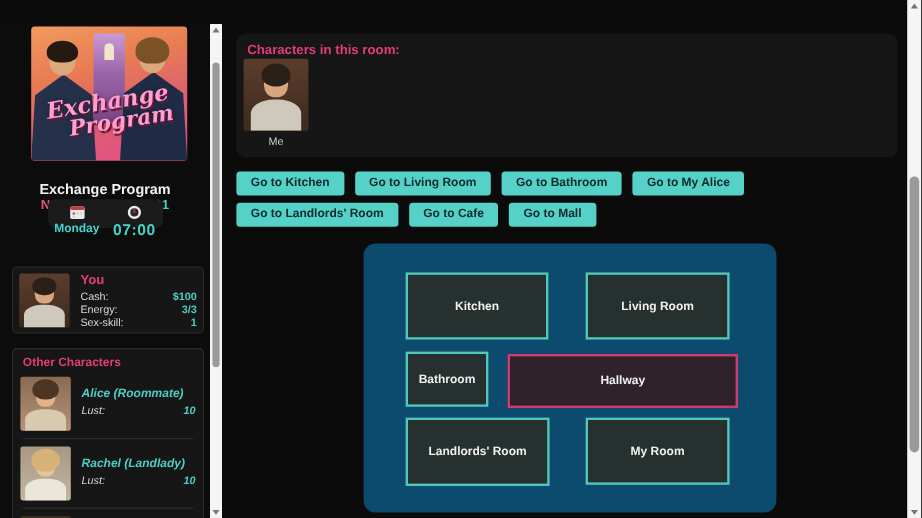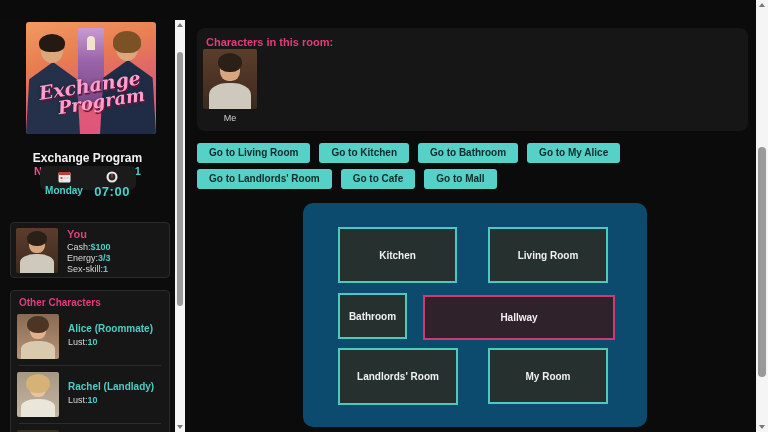--- a/index.html
+++ b/index.html
@@ -50,27 +50,27 @@
           display:flex; }
   .time-col { width:48px; text-align:center; padding-top:5px; }
   .time-col svg { display:block; margin:0 auto; }
   .time-day { margin-top:2px; font-size:10px; font-weight:bold; color:#45d3cc; }
   .time-clock { margin-top:1px; font-size:13px; font-weight:bold; color:#45d3cc; letter-spacing:.5px; }
 
   .card { position:absolute; left:10px; width:160px; background:#161616; border:1px solid #2b2b2b; border-radius:4px; }
   .player-card { top:202px; height:56px; display:flex; padding:5px; }
   .pinfo { flex:1; margin-left:9px; }
   .pname { font-size:11px; font-weight:bold; color:#e23c7a; margin-bottom:2px; }
-  .stat-row { display:flex; font-size:9px; line-height:11px; color:#d8d8d8; }
+  .stat-row { display:flex; justify-content:space-between; font-size:9px; line-height:11px; color:#d8d8d8; }
   .stat-row b { color:#4ecdc4; font-weight:bold; }
 
   .others-panel { top:270px; height:170px; padding:5px 6px; }
   .others-title { font-size:10px; font-weight:bold; color:#e23c7a; margin:1px 0 4px 2px; }
   .char-card { display:flex; padding:2px 0; }
-  .cinfo { flex:1; margin-left:9px; padding-top:9px; }
+  .cinfo { flex:1; margin-left:9px; padding-top:9px;font-style:italic; }
   .cname { font-size:10px; font-weight:bold; color:#4ecdc4; margin-bottom:3px; }
   .divider { border-top:1px solid #2c2c2c; margin:4px 2px; }
 
   
   .pt { position:relative; width:42px; height:45px; border-radius:2px; overflow:hidden; flex:0 0 auto; }
   .pt .pt-hair { position:absolute; border-radius:50% 50% 46% 46%; }
   .pt .pt-face { position:absolute; border-radius:48% 48% 42% 42%; }
   .pt .pt-body { position:absolute; border-radius:45% 45% 0 0; }
   .pt-me { background:linear-gradient(180deg,#5c3d2c 0%,#3c2a1e 100%); }
   .pt-me .pt-hair { left:11px; top:3px; width:20px; height:15px; background:#2a2017; }
@@ -259,22 +259,22 @@
       <div class="pt pt-me pt-me-lg">
         <div class="pt-body"></div>
           <div class="pt-face"></div>
           <div class="pt-hair"></div>
       </div>
       <div class="room-char-name">Me</div>
     </div>
   </div>
 
   <div class="nav-buttons">
+    <button class="nav-btn">Go to Kitchen</button>
     <button class="nav-btn">Go to Living Room</button>
-    <button class="nav-btn">Go to Kitchen</button>
     <button class="nav-btn">Go to Bathroom</button>
     <button class="nav-btn">Go to My Alice</button>
     <button class="nav-btn">Go to Landlords' Room</button>
     <button class="nav-btn">Go to Cafe</button>
     <button class="nav-btn">Go to Mall</button>
   </div>
 
   <div class="map-panel">
     <div class="room-box rb-kitchen">Kitchen</div>
     <div class="room-box rb-living">Living Room</div>

